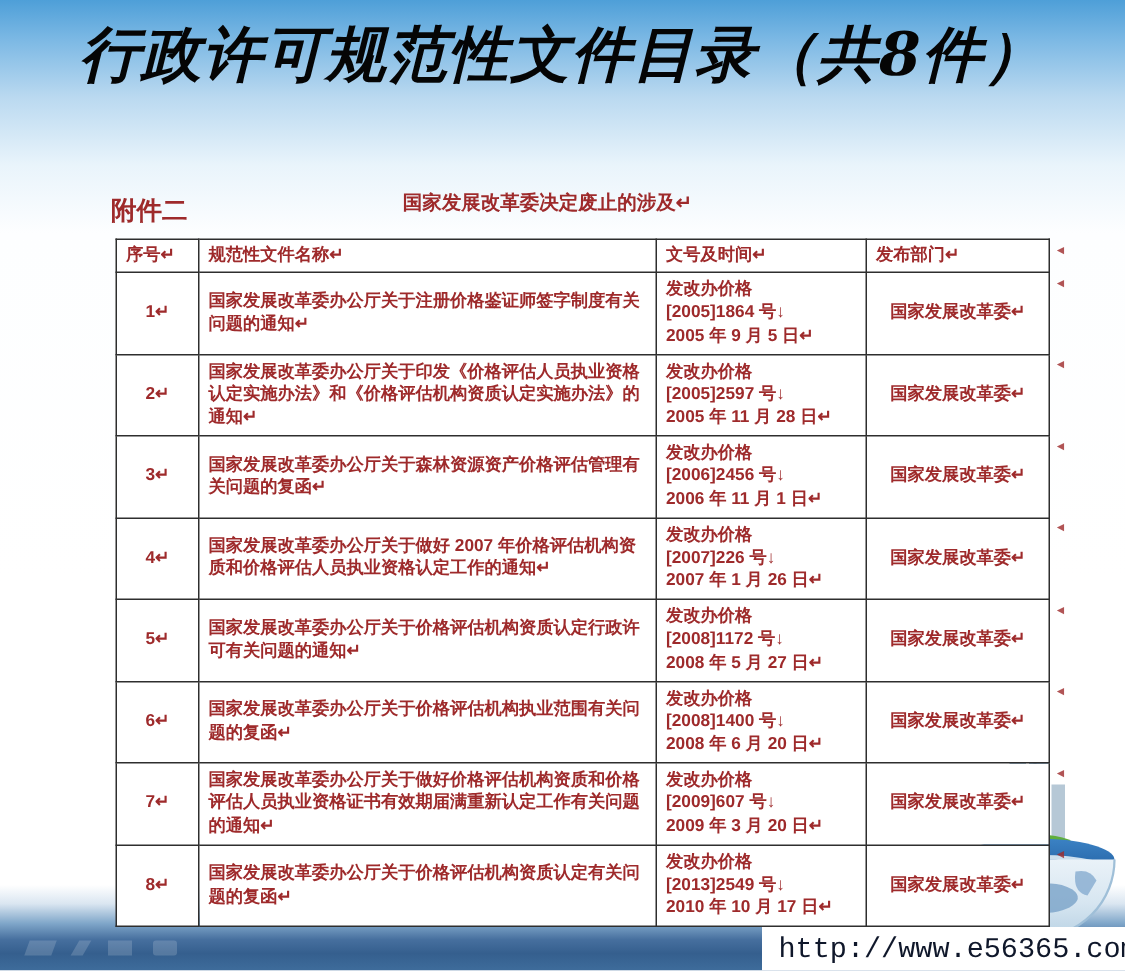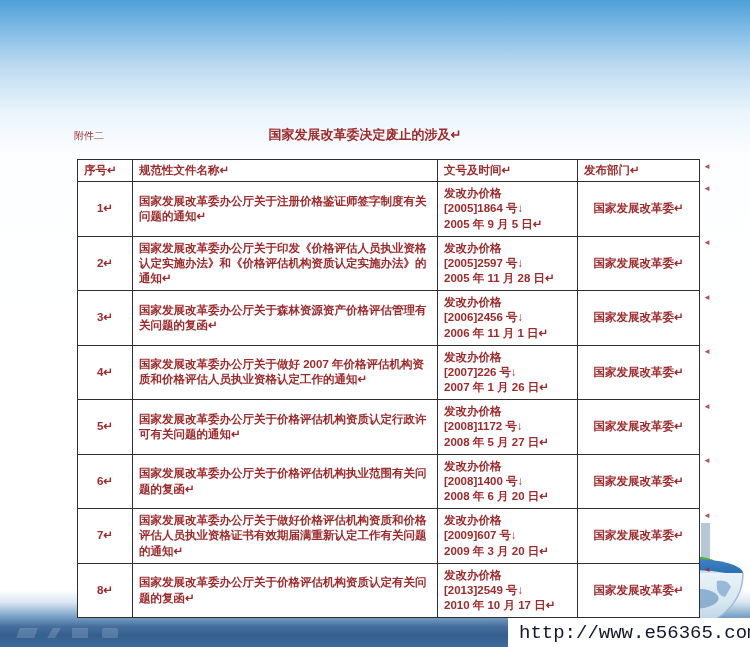--- a/index.html
+++ b/index.html
@@ -13,21 +13,21 @@
   
   .slide-title{
     left:0;top:12px;width:750px;text-align:center;
     font-family:"DejaVu Serif","Liberation Serif",serif;
     font-weight:bold;font-style:italic;color:#050505;
     font-size:40px;line-height:50px;letter-spacing:1px;
   }
 
   
   .attachment-label{
-    left:74px;top:129px;font-size:10px;font-weight:normal;color:#9E2A2B;
+    left:74px;top:129px;font-size:17px;font-weight:bold;color:#9E2A2B;
   }
   .doc-title{
     left:65px;top:127px;width:600px;text-align:center;
     font-size:13px;font-weight:bold;color:#9E2A2B;line-height:16.5px;
   }
 
   
   .tbl-wrap{left:65px;top:159px;z-index:3;padding-left:12px;}
   table{border-collapse:collapse;table-layout:fixed;width:636px;}
   col.w-no{width:55px;} col.w-name{width:305px;} col.w-doc{width:140px;}
@@ -67,20 +67,21 @@
   }
   .url-box a{
     font-family:Liberation Mono, monospace;
     font-size:19px;color:#0f172a;text-decoration:none;
   }
 </style>
 </head>
 <body>
 
 <div class="layer slide-title">
+  <div>行政许可规范性文件目录（共8件）</div>
 </div>
 
 <div class="layer attachment-label">附件二</div>
 
 <div class="layer doc-title">
   <div>国家发展改革委决定废止的涉及↵</div>
 </div>
 
 <div class="layer tbl-wrap">
   <table>

